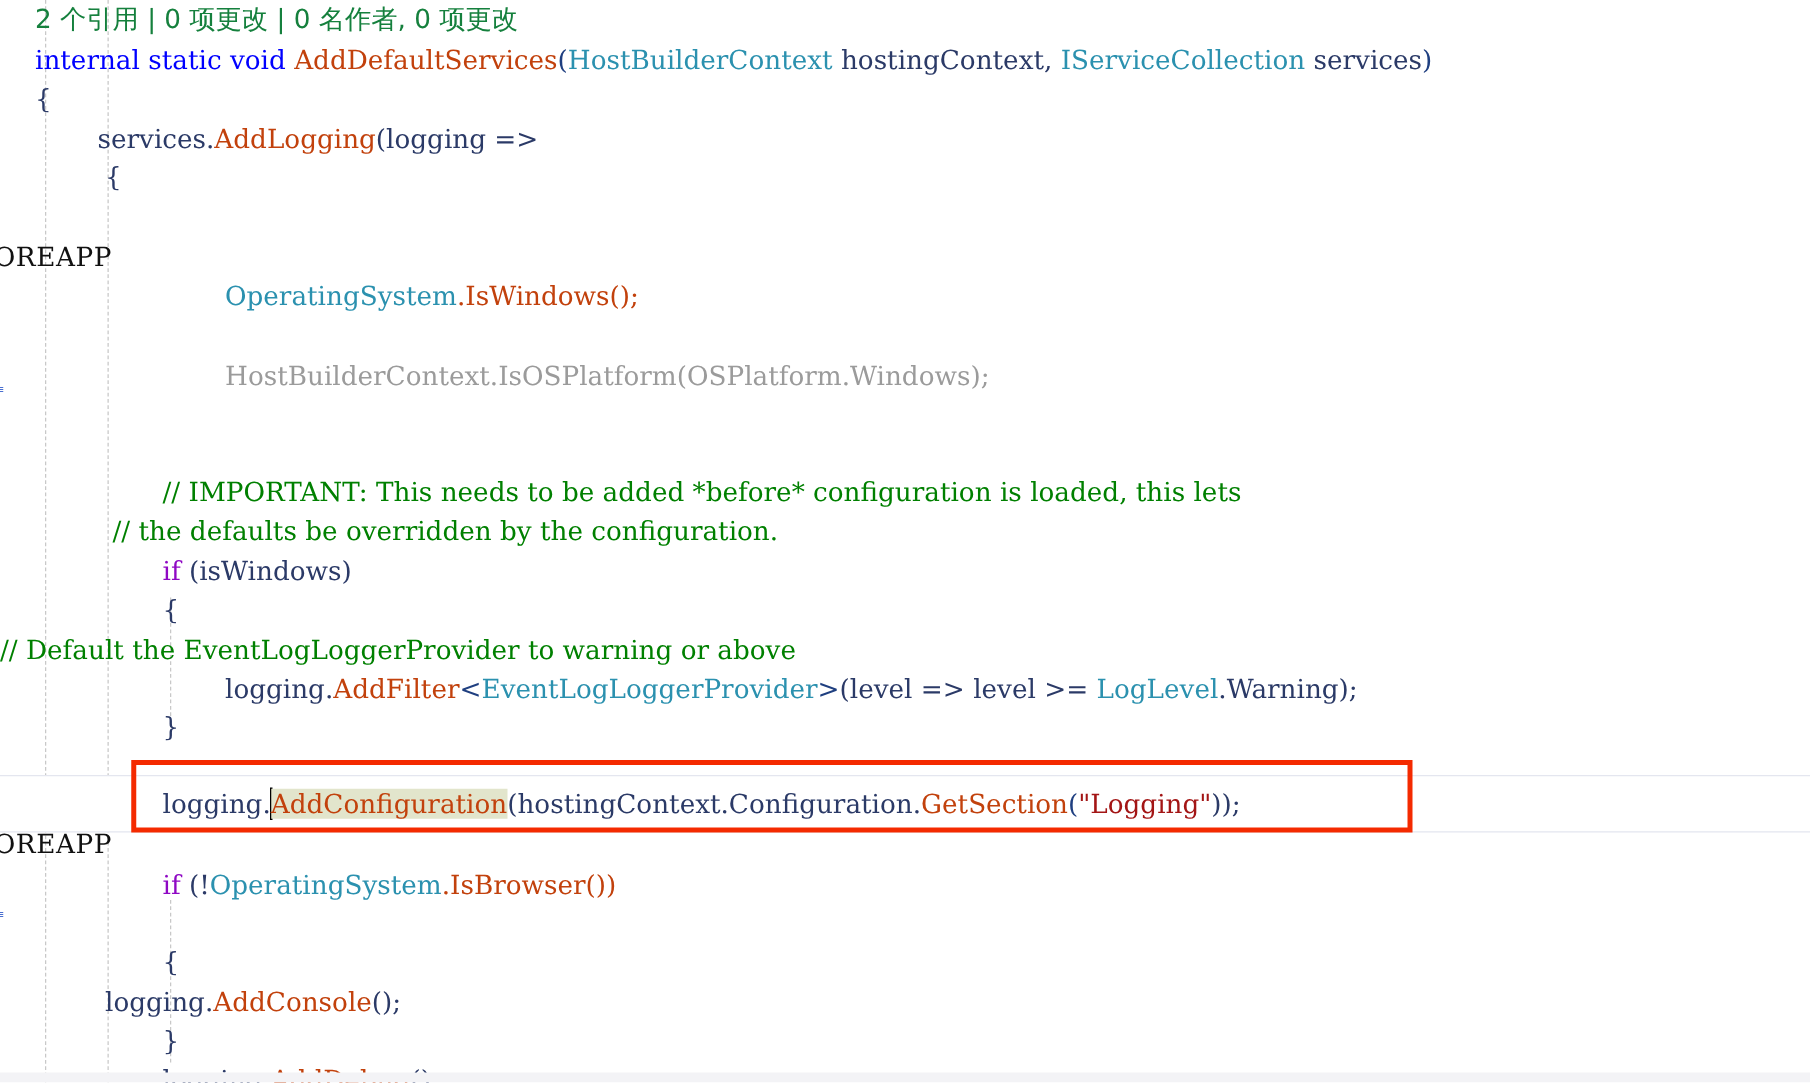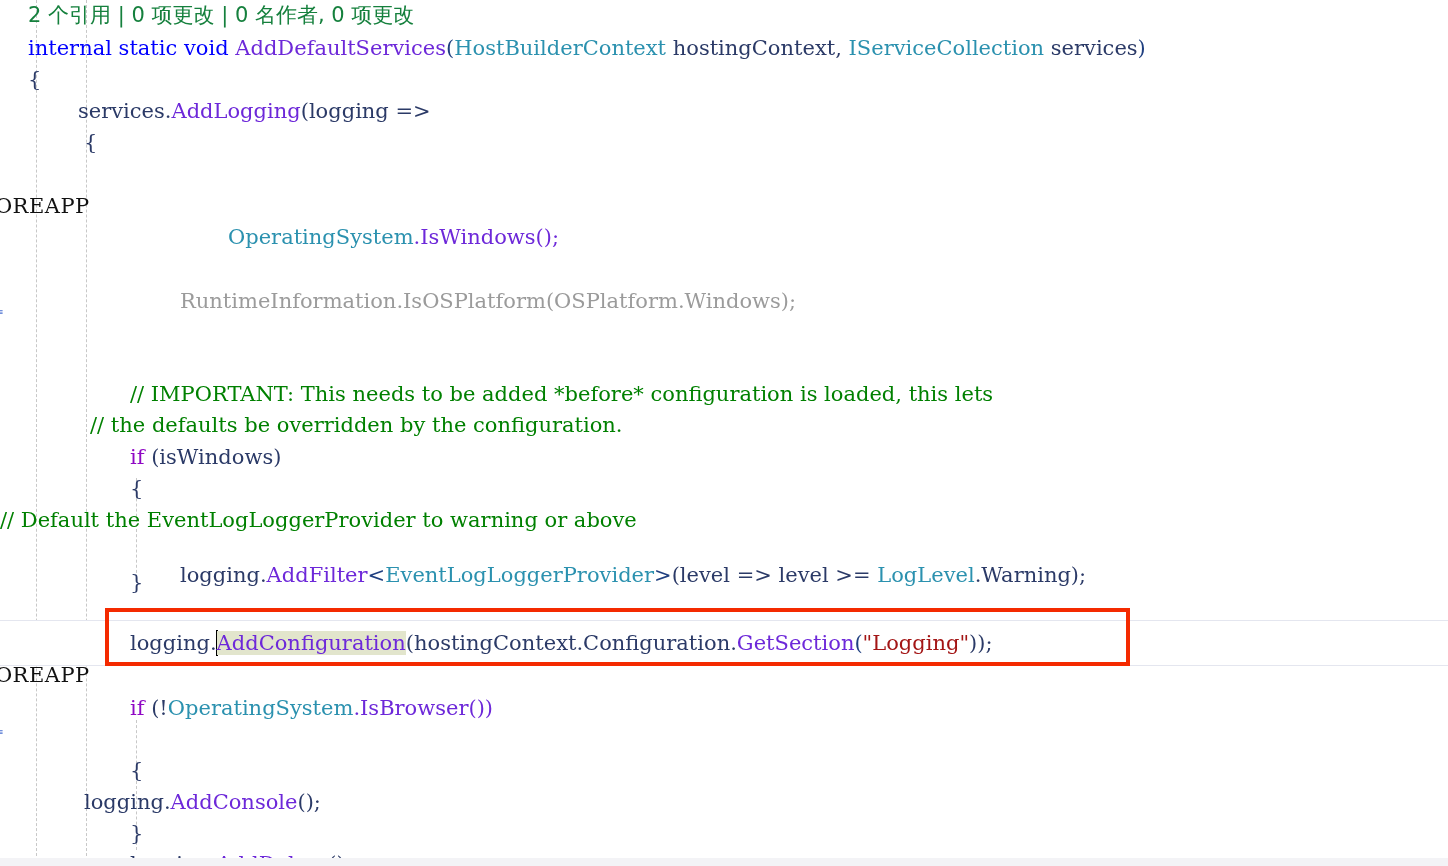--- a/index.html
+++ b/index.html
@@ -60,21 +60,21 @@
     font-family: "DejaVu Sans", sans-serif;
     font-size: 21px;
     color: #15803d;
     white-space: pre;
   }
 
   
   .kw   { color: #0000ff; }   
   .ctl  { color: #8f08c4; }   
   .type { color: #2b91af; }   
-  .mth  { color: #6d28d9; }   
+  .mth  { color: #c2410c; }   
   .cmt  { color: #008000; }   
   .str  { color: #a31515; }   
   .pln  { color: #2b3a67; }   
   .punc { color: #1f3f80; }
   .dim  { color: #9b9b9b; }
 
   
   .ppdirective {
     position: absolute;
     left: -52px;
@@ -163,34 +163,34 @@
   <div class="line" style="top:64px; padding-left:28px;"><span class="pln">{</span></div>
 
   <div class="line" style="top:96px; padding-left:78px;"><span class="pln">services.</span><span class="mth">AddLogging</span><span class="pln">(logging =&gt;</span></div>
 
   <div class="line" style="top:127px; padding-left:84px;"><span class="pln">{</span></div>
 
 
   <div class="ppdirective" style="top:191px; line-height:31px;">ETCOREAPP</div>
   <div class="tinyglyph" style="top:306px;">≡</div>
 
-  <div class="line" style="top:222px; padding-left:180px;margin-left:48px;"><span class="type">OperatingSystem</span><span class="mth">.IsWindows();</span></div>
-
-  <div class="line dim" style="top:286px; padding-left:180px;"><span class="dim">RuntimeInformation.IsOSPlatform(OSPlatform.Windows);</span></div>
+  <div class="line" style="top:222px; padding-left:180px;"><span class="type">OperatingSystem</span><span class="mth">.IsWindows();</span></div>
+
+  <div class="line dim" style="top:286px; padding-left:180px;"><span class="dim">HostBuilderContext.IsOSPlatform(OSPlatform.Windows);</span></div>
 
   <div class="line" style="top:379px; padding-left:130px;"><span class="cmt">// IMPORTANT: This needs to be added *before* configuration is loaded, this lets</span></div>
   <div class="line" style="top:410px; padding-left:90px;"><span class="cmt">// the defaults be overridden by the configuration.</span></div>
 
   <div class="line" style="top:442px; padding-left:130px;"><span class="ctl">if</span><span class="pln"> (isWindows)</span></div>
 
   <div class="line" style="top:473px; padding-left:130px;"><span class="pln">{</span></div>
 
   <div class="line" style="top:505px; "><span class="cmt">// Default the EventLogLoggerProvider to warning or above</span></div>
 
-  <div class="line" style="top:560px; padding-left:180px;"><span class="pln">logging.</span><span class="mth">AddFilter</span><span class="punc">&lt;</span><span class="type">EventLogLoggerProvider</span><span class="punc">&gt;</span><span class="pln">(level =&gt; level &gt;= </span><span class="type">LogLevel</span><span class="pln">.Warning);</span></div>
+  <div class="line" style="top:536px; padding-left:180px;"><span class="pln">logging.</span><span class="mth">AddFilter</span><span class="punc">&lt;</span><span class="type">EventLogLoggerProvider</span><span class="punc">&gt;</span><span class="pln">(level =&gt; level &gt;= </span><span class="type">LogLevel</span><span class="pln">.Warning);</span></div>
 
   <div class="line" style="top:567px; padding-left:130px;"><span class="pln">}</span></div>
 
   <div class="line" style="top:628px; padding-left:130px;"><span class="pln">logging.</span><span class="caret"></span><span class="mth wordhl">AddConfiguration</span><span class="pln">(hostingContext.Configuration.</span><span class="mth">GetSection</span><span class="punc">(</span><span class="str">"Logging"</span><span class="pln">));</span></div>
 
   <div class="annot-rect"></div>
 
   <div class="ppdirective" style="top:660px; line-height:31px;">ETCOREAPP</div>
   <div class="tinyglyph" style="top:726px;">≡</div>
 

